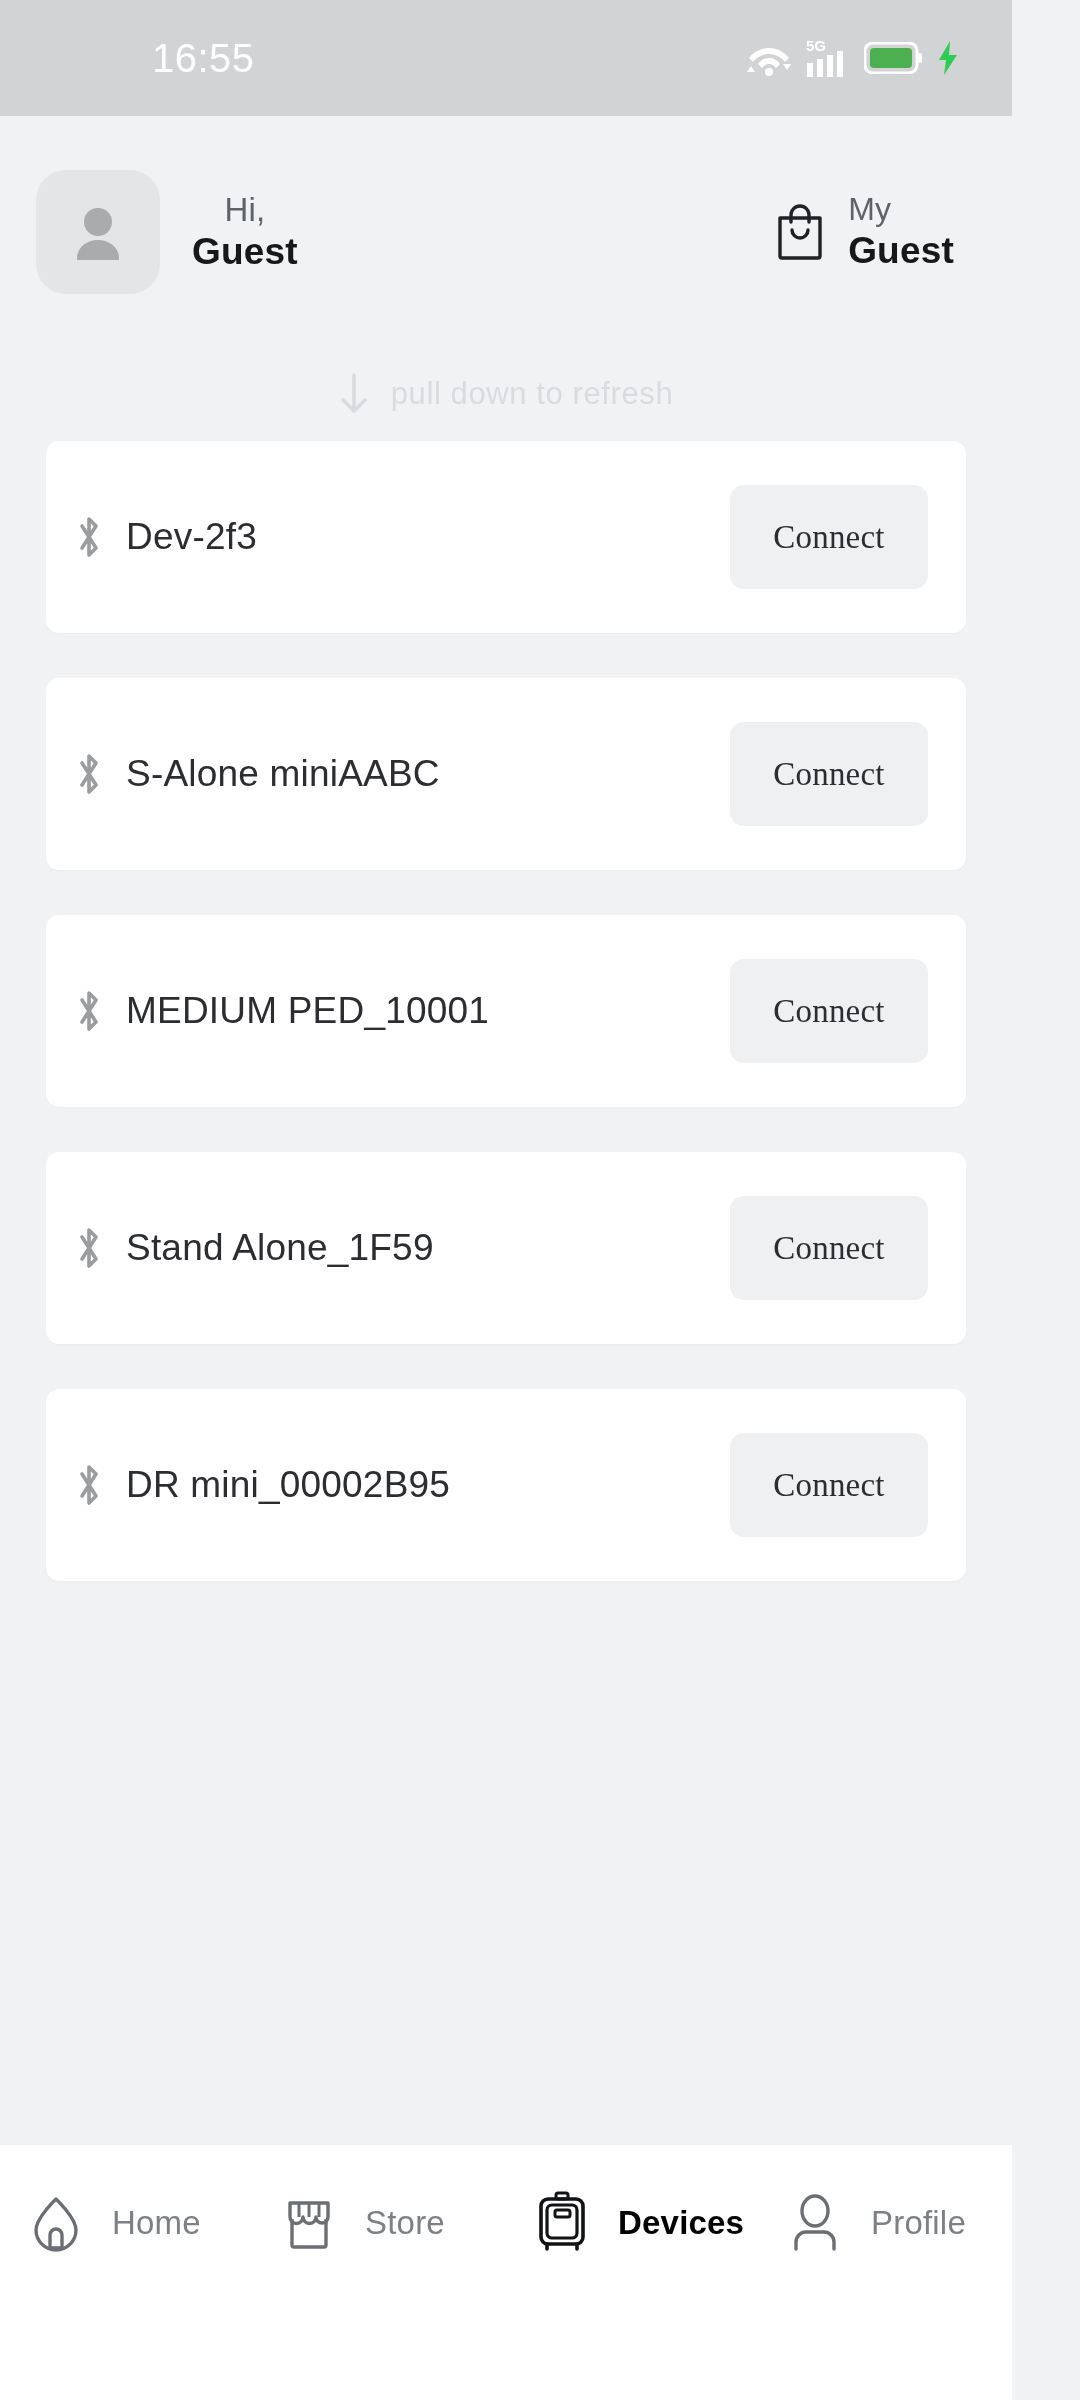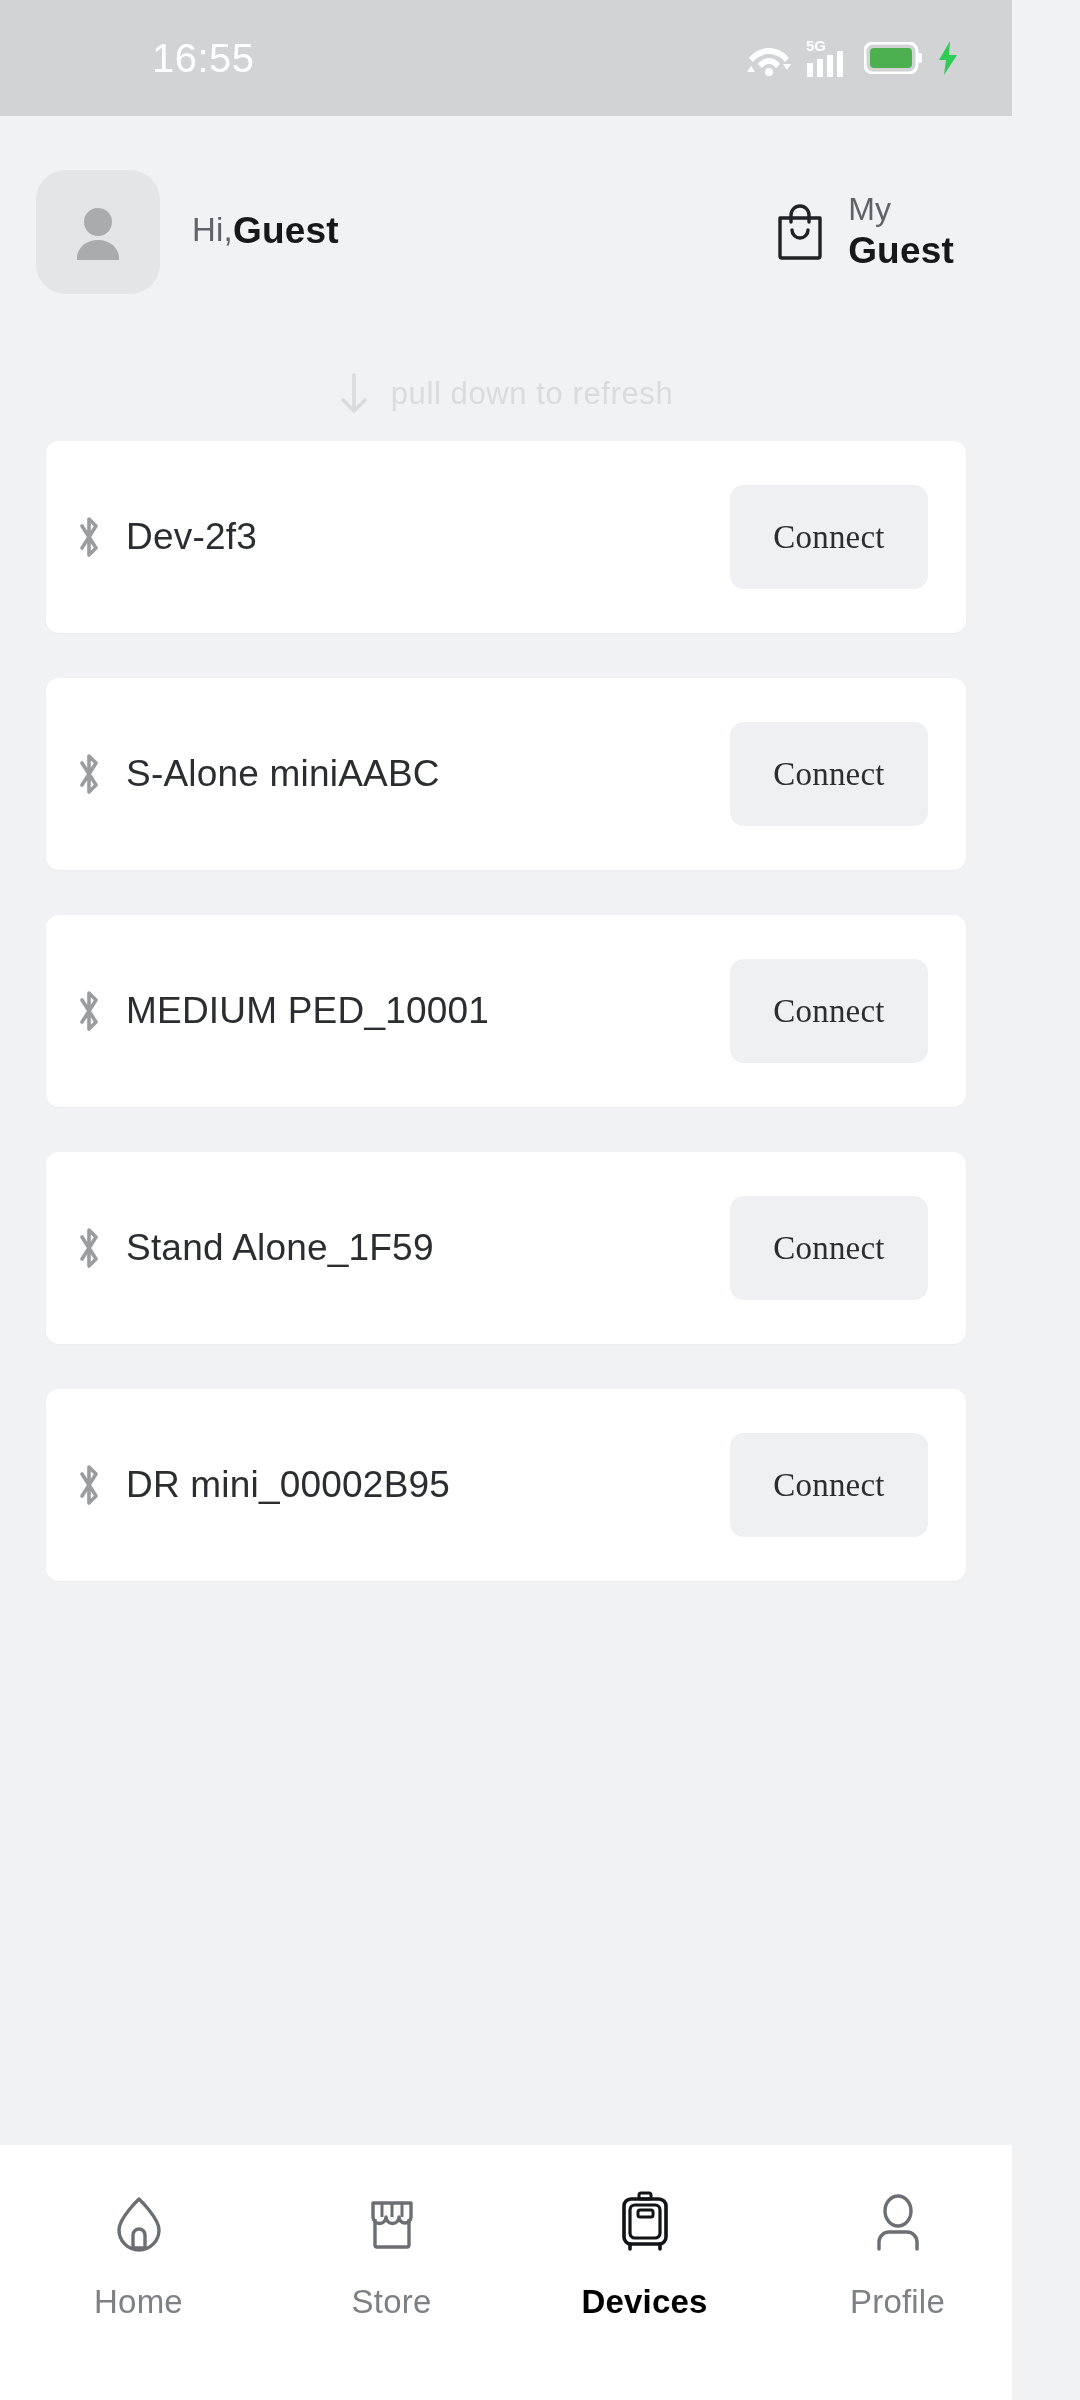--- a/index.html
+++ b/index.html
@@ -64,21 +64,21 @@
     width: 124px;
     height: 124px;
     border-radius: 30px;
     background: #e4e5e7;
     display: flex;
     align-items: center;
     justify-content: center;
     flex: 0 0 auto;
   }
   .avatar svg { display: block; }
-  .greet-lines { display: flex; flex-direction: row; justify-content: center; }
+  .greet-lines { display: flex; flex-direction: column; justify-content: center; align-items: center; }
   .greet-hi {
     font-size: 33px;
     color: #5f6368;
     line-height: 1.25;
     letter-spacing: 0.2px;
   }
   .greet-name {
     font-size: 37px;
     color: #17181a;
     font-weight: 700;
@@ -180,21 +180,21 @@
     flex: 0 0 auto;
     height: 255px;
     background: #ffffff;
     display: flex;
     align-items: flex-start;
     padding-top: 42px;
   }
   .nav-item {
     flex: 1 1 0;
     display: flex;
-    flex-direction: column;
+    flex-direction: row;
     align-items: center;
     gap: 24px;
     cursor: pointer;
     margin-left: 24px;
   }
   .nav-icon { height: 72px; display: flex; align-items: center; justify-content: center; }
   .nav-icon svg { display: block; }
   .nav-label {
     font-size: 33px;
     color: #7d8084;

